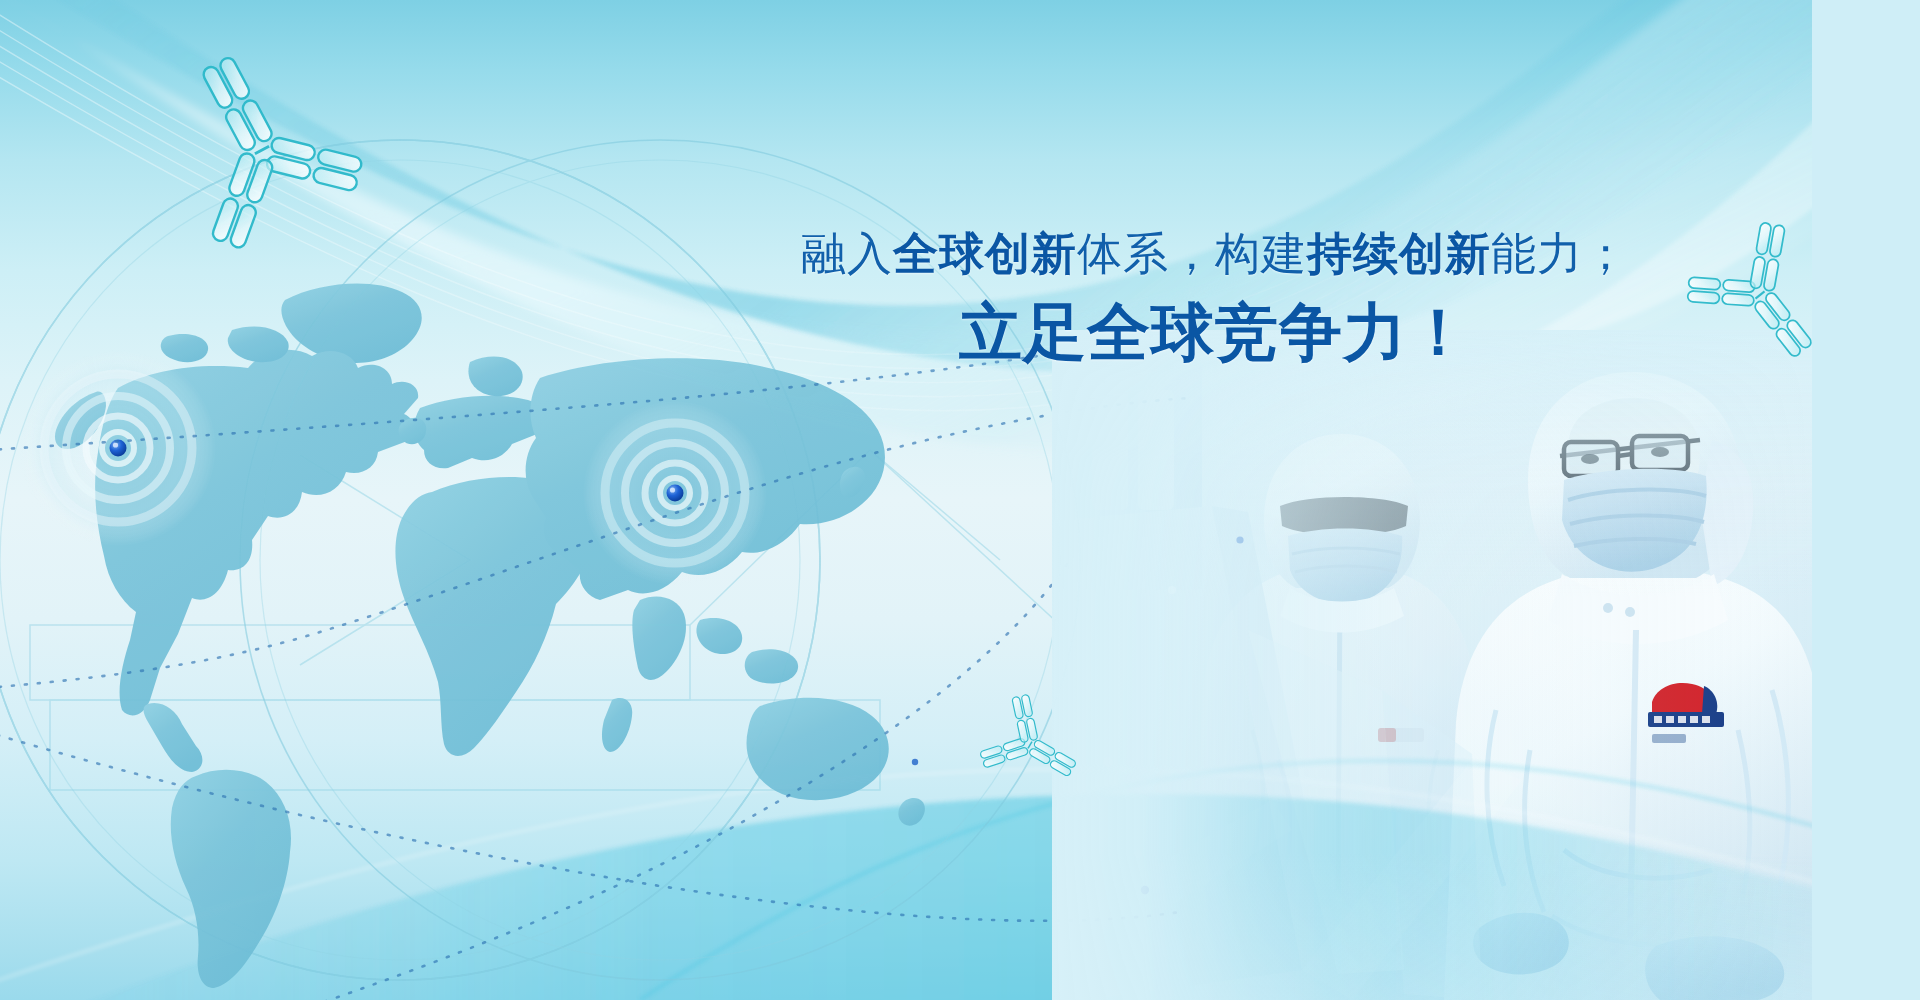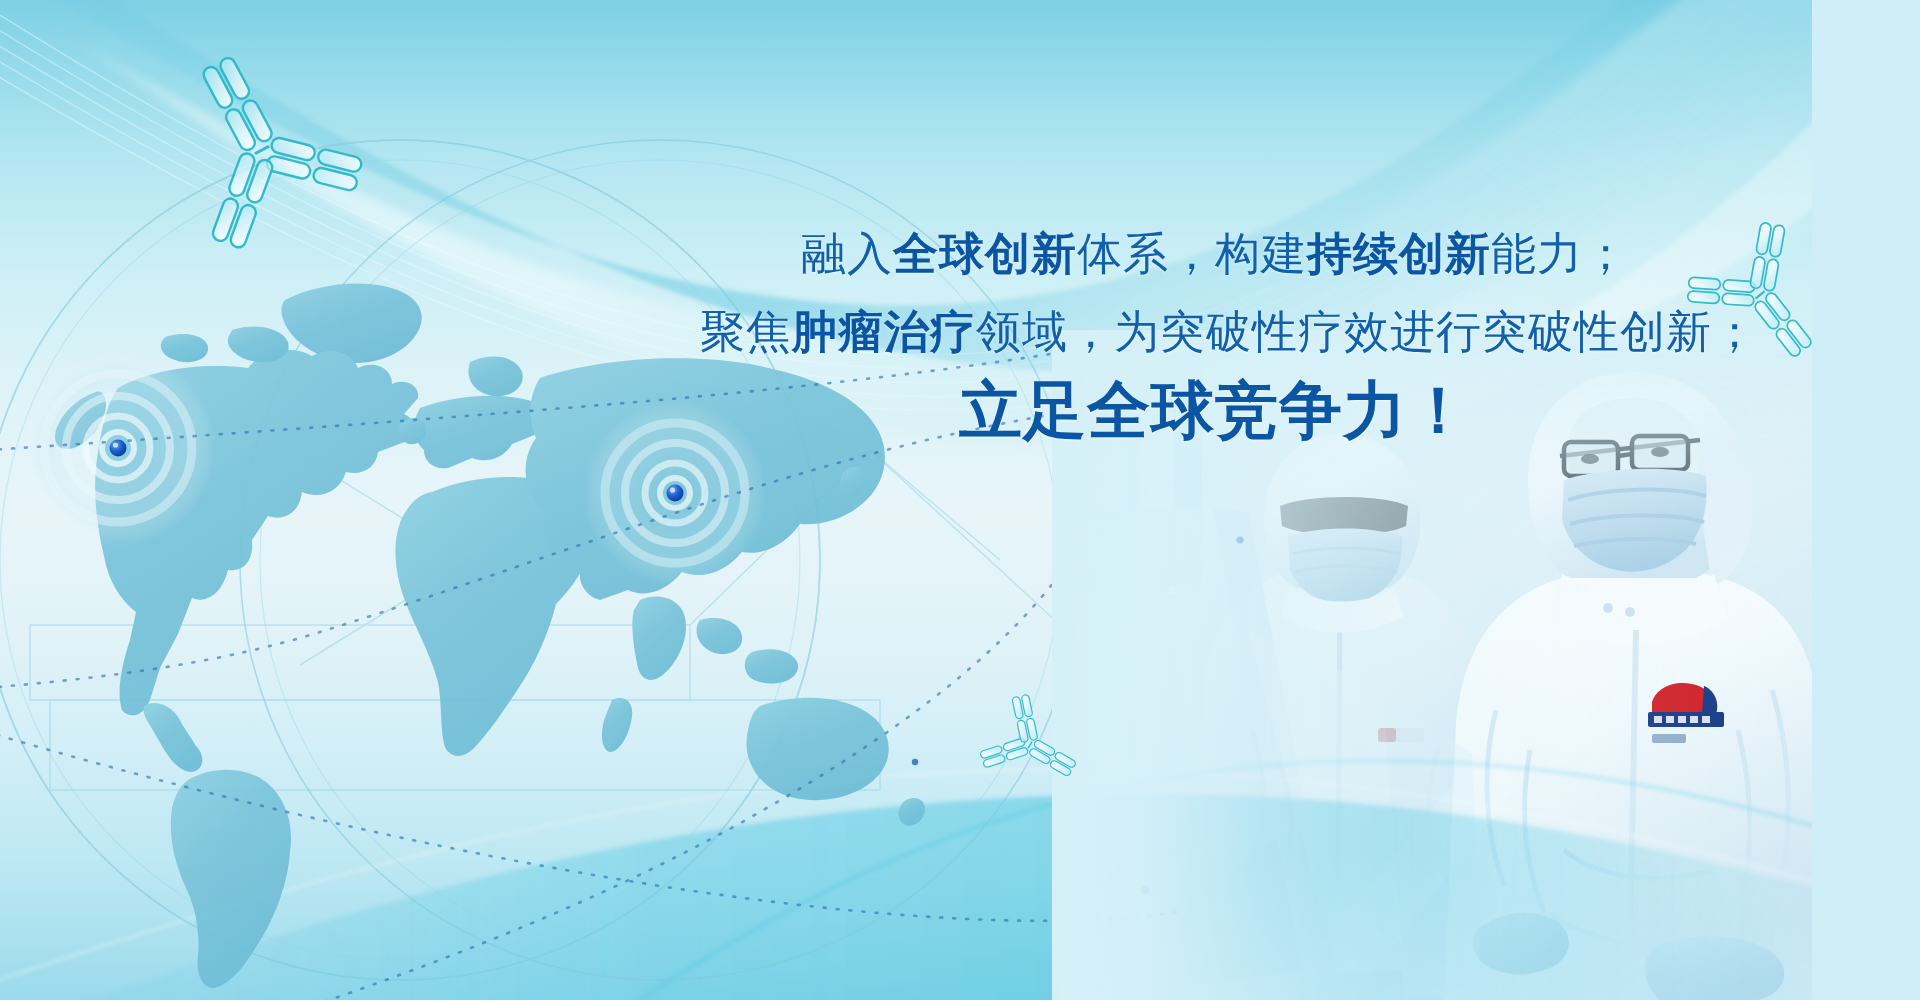--- a/index.html
+++ b/index.html
@@ -477,21 +477,18 @@
       <use href="#ab-unit" transform="translate(1030,745) rotate(-60) scale(0.50)"></use>
     </g>
   </svg>
 
   <div id="headline">
 
     <div class="hl-line">
       <span>融入</span><span class="b">全球创新</span><span>体系，构建</span><span class="b">持续创新</span><span>能力；</span>
     </div>
 
-    <div class="hl-line">
-      <span>聚焦</span><span class="b">肿瘤治疗</span><span>领域，为突破性疗效进行突破性创新；</span>
-    </div>
 
     <div class="hl-line strong">立足全球竞争力！</div>
 
   </div>
 
 </div>
 
 </body></html>

